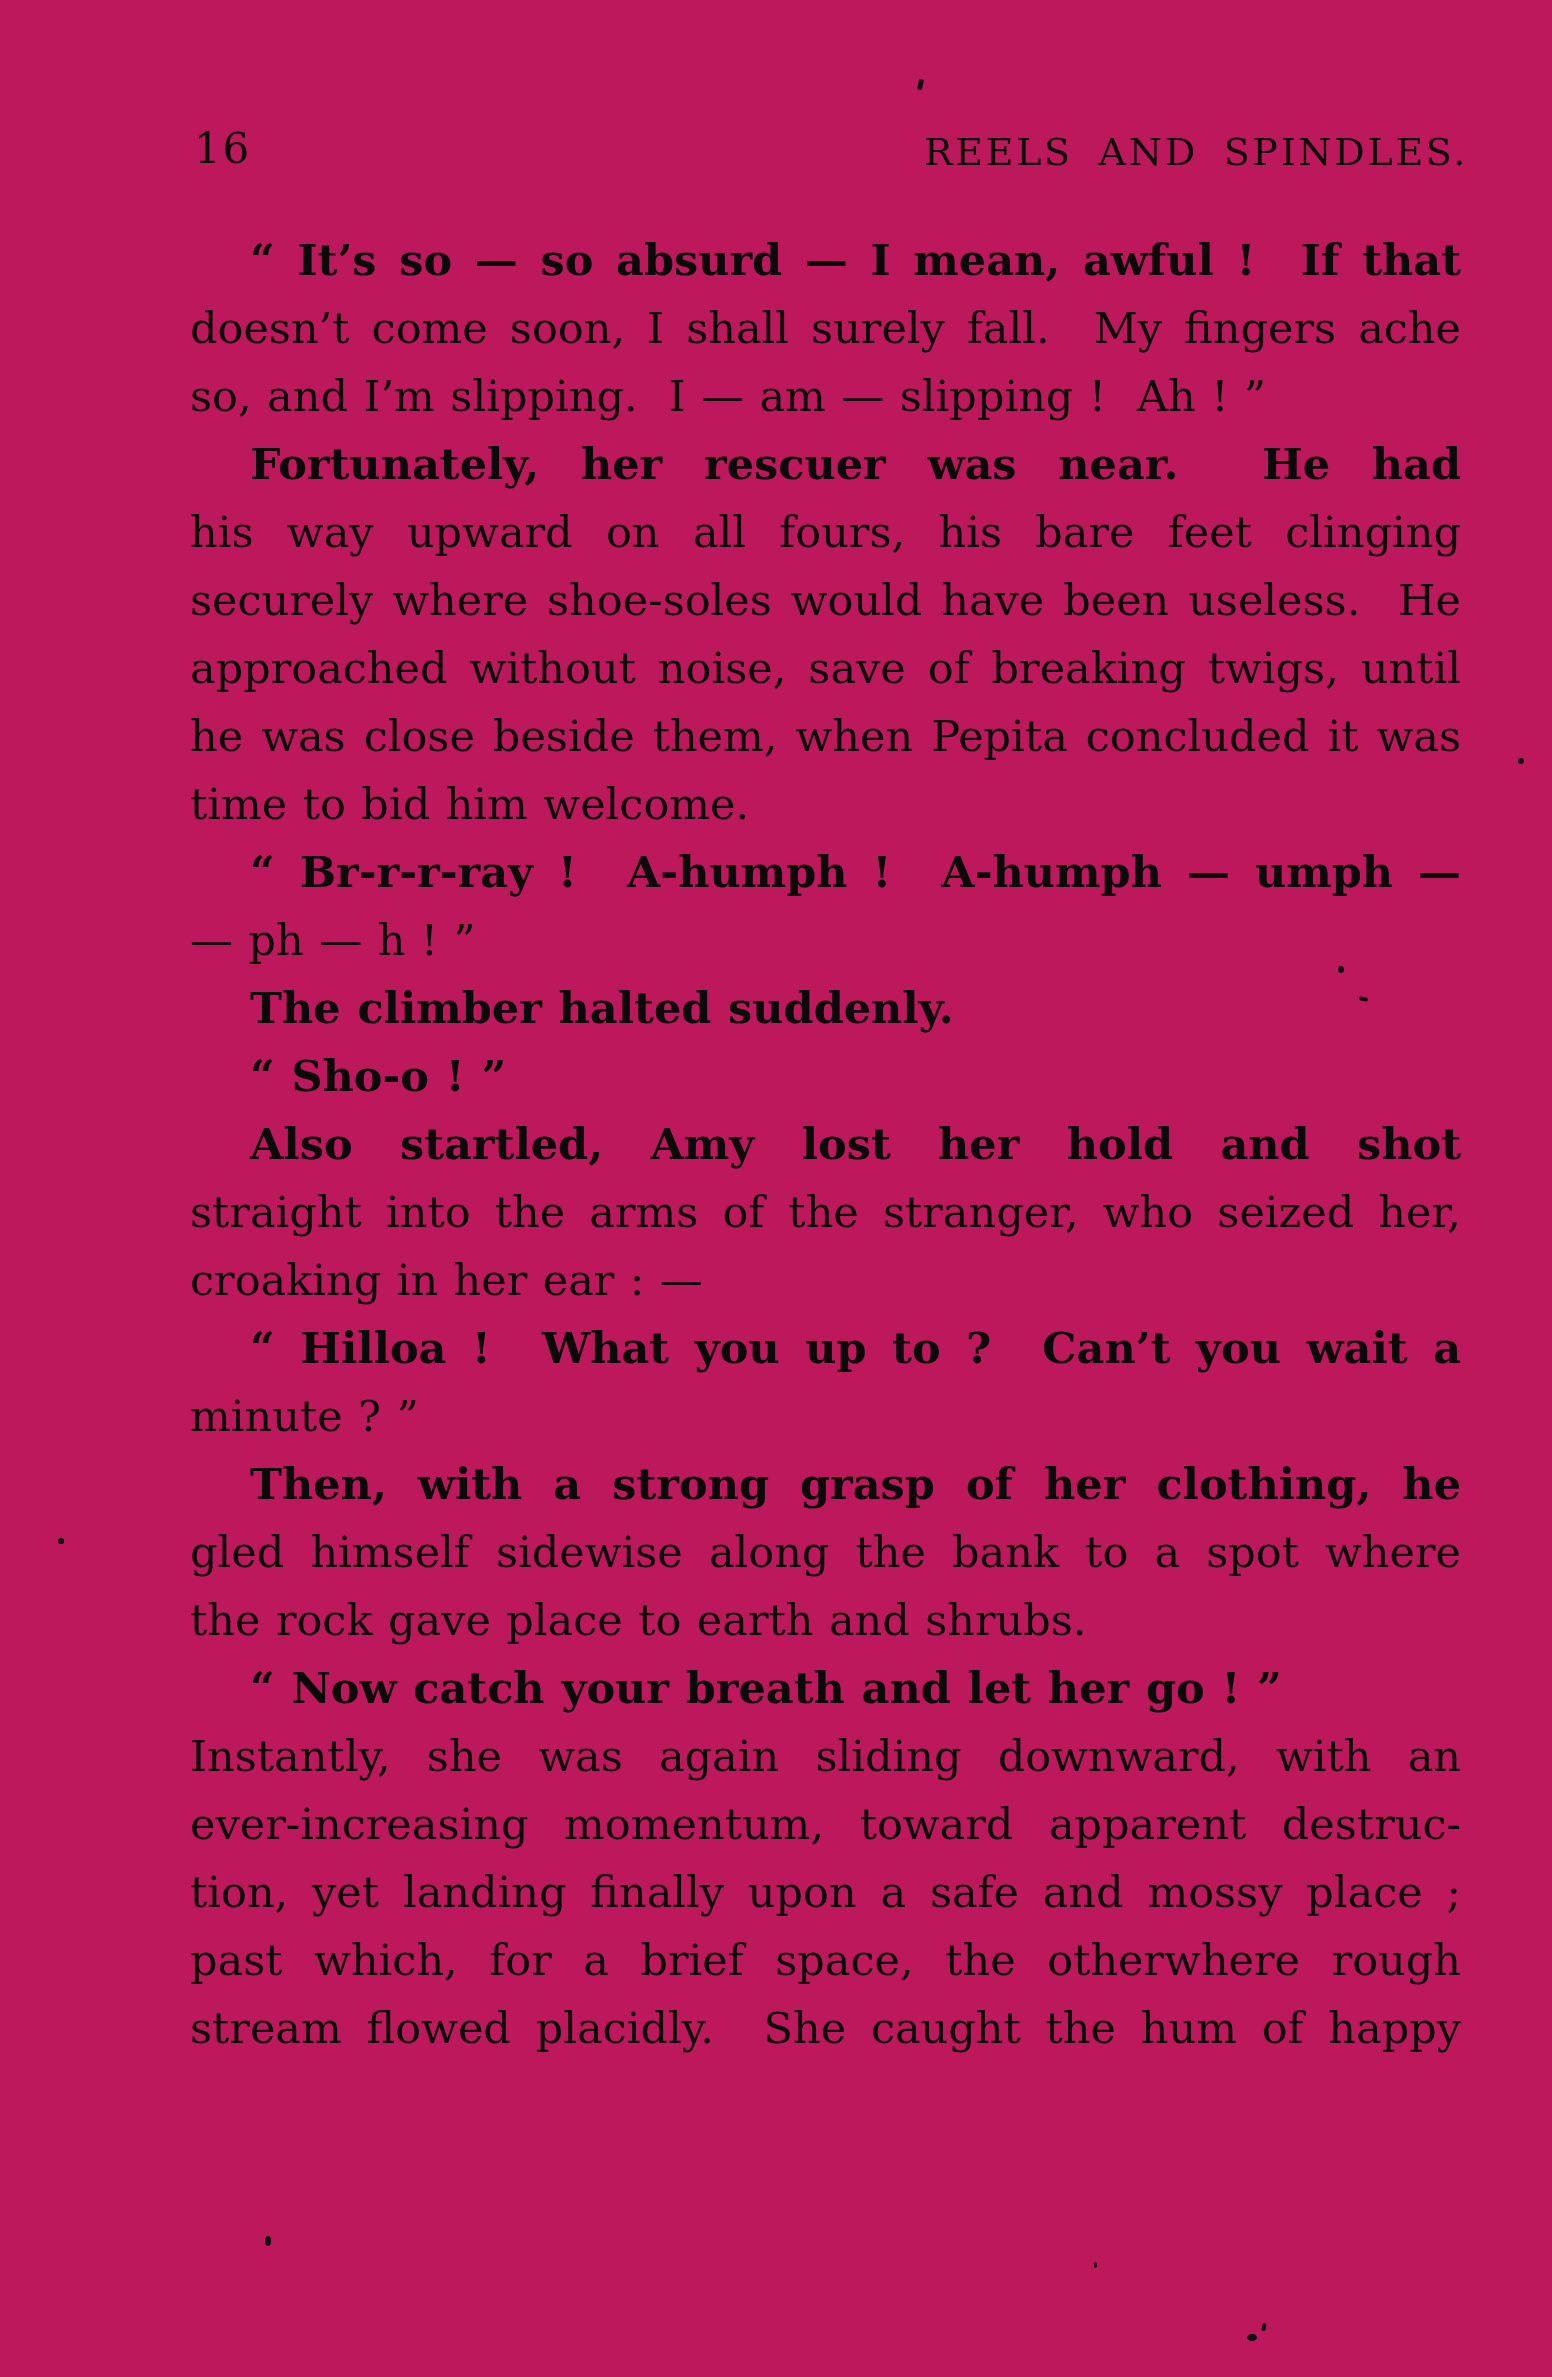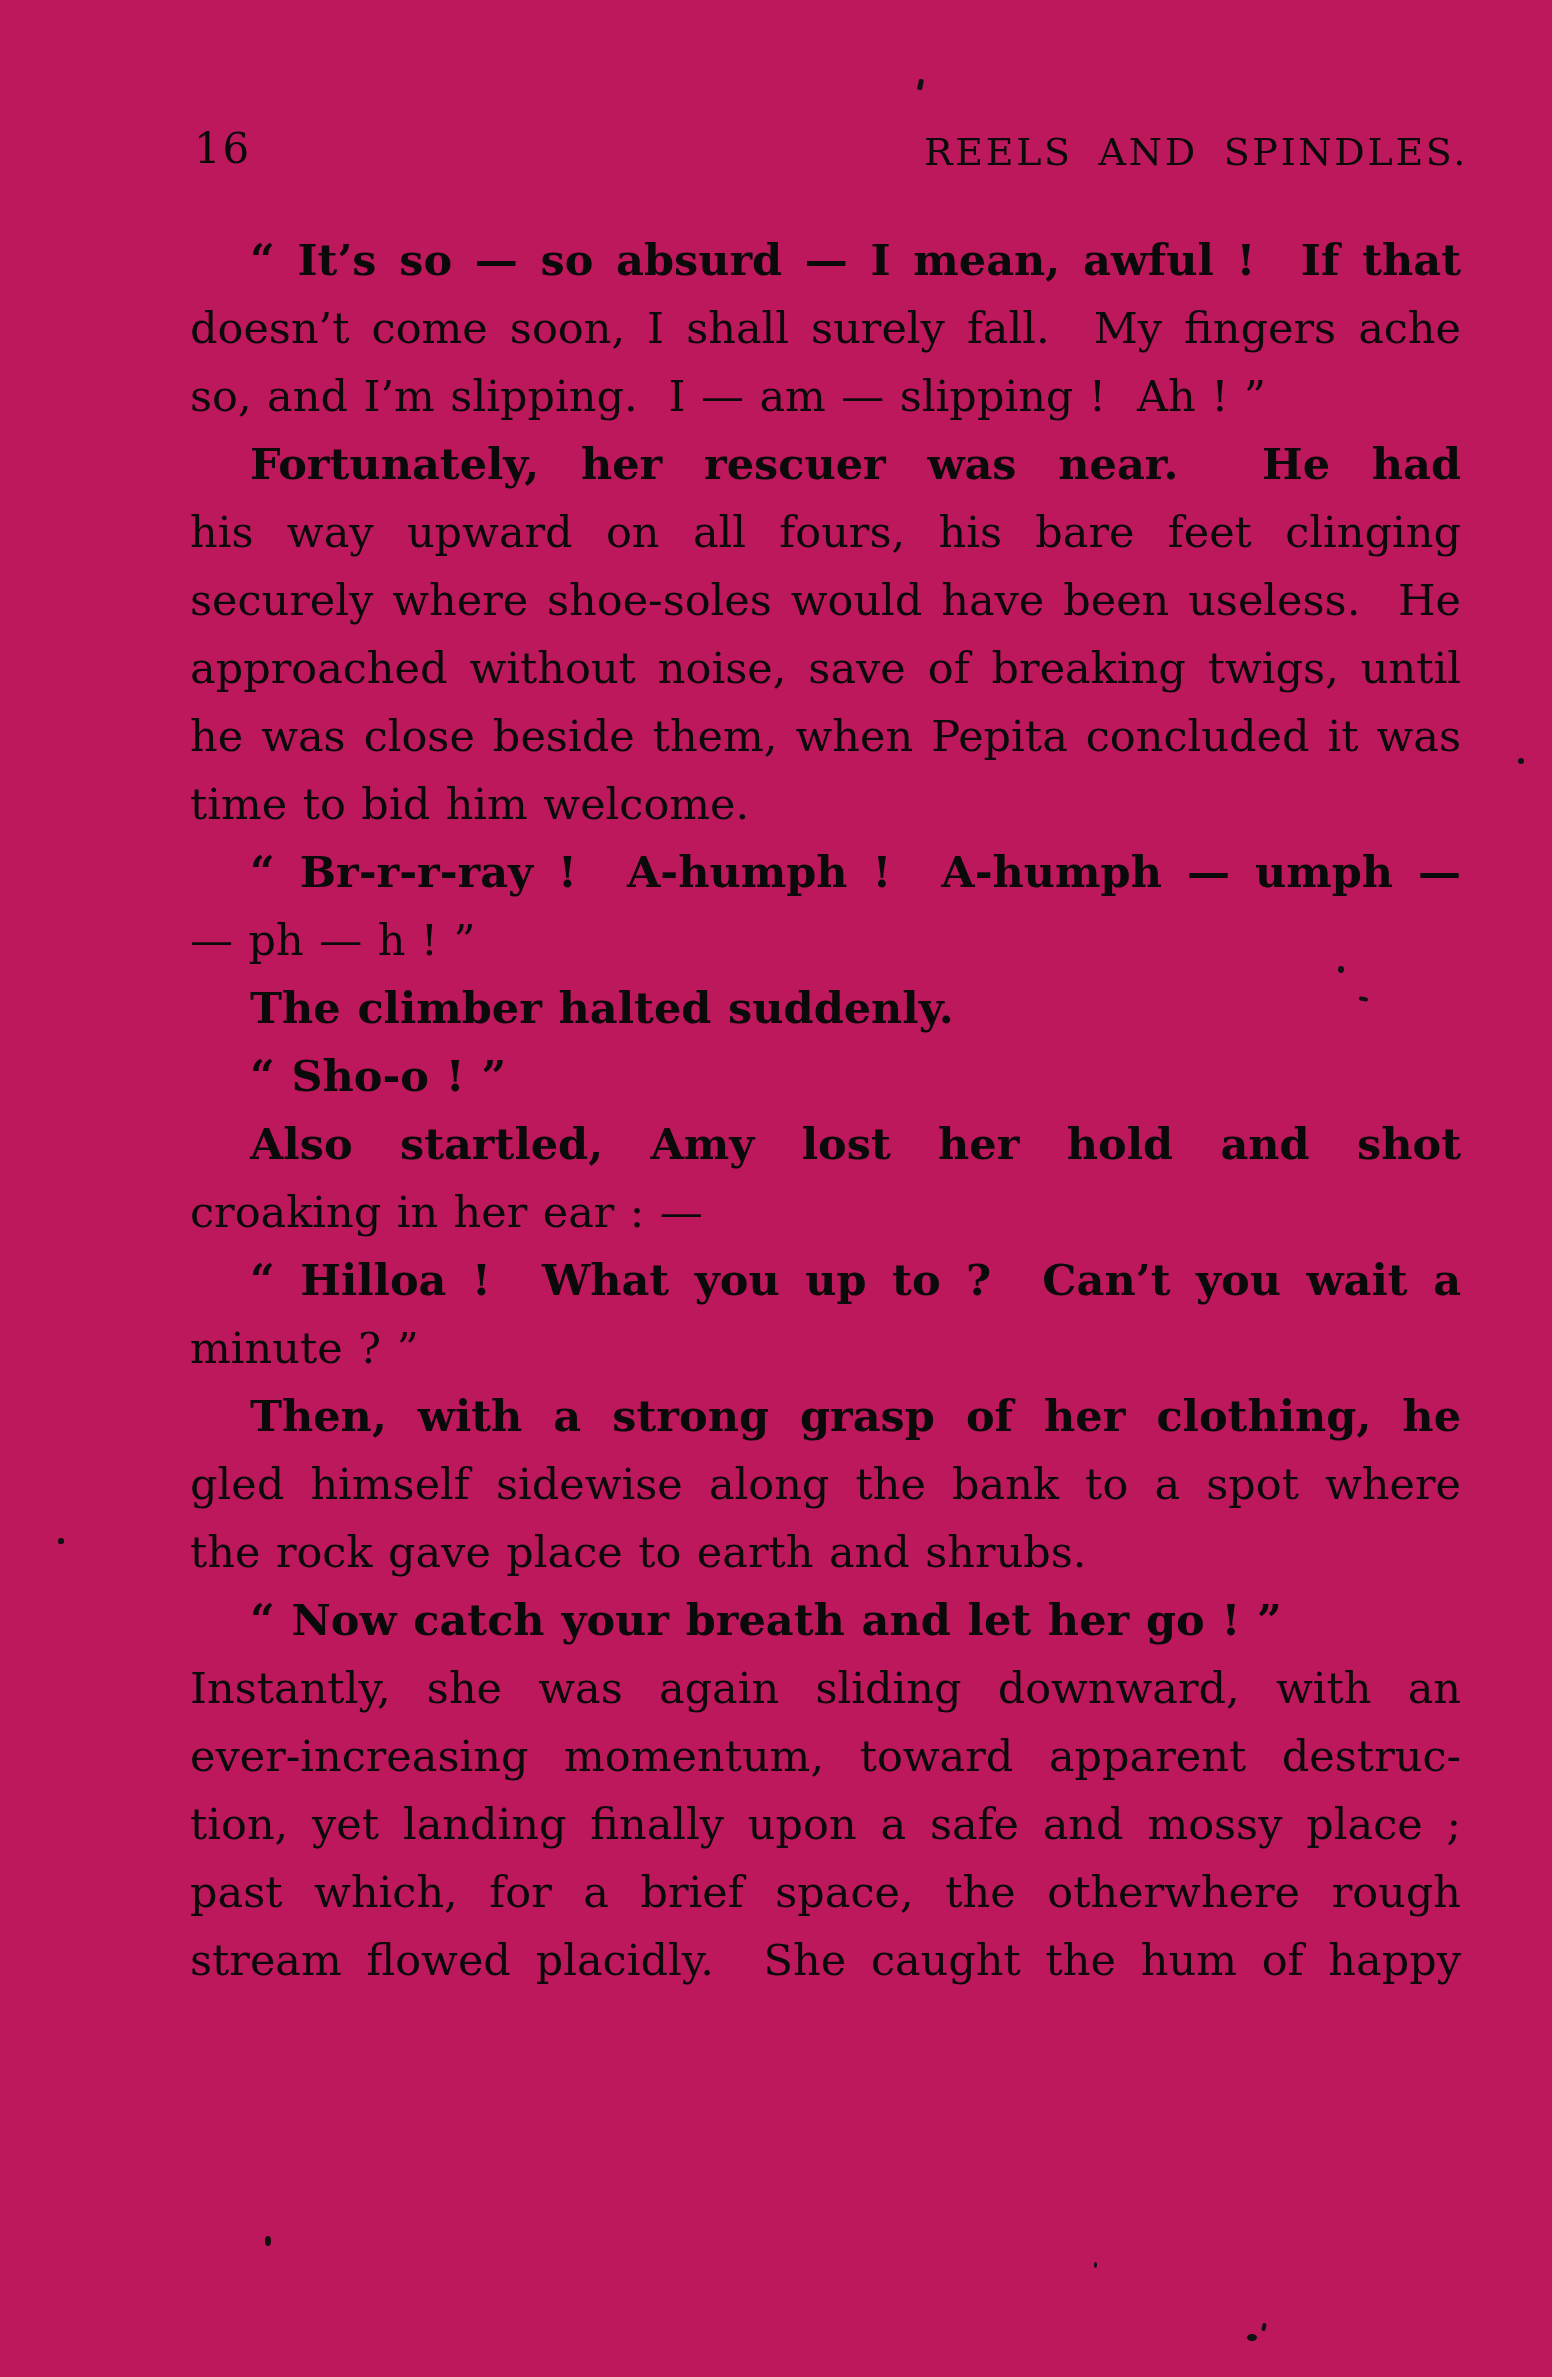--- a/index.html
+++ b/index.html
@@ -85,20 +85,21 @@
     <div class="line j">his way upward on all fours, his bare feet clinging</div>
     <div class="line j">securely where shoe-soles would have been useless.  He</div>
     <div class="line j">approached without noise, save of breaking twigs, until</div>
     <div class="line j">he was close beside them, when Pepita concluded it was</div>
     <div class="line l">time to bid him welcome.</div>
     <div class="line j ind">“ Br-r-r-ray !  A-humph !  A-humph — umph — mph</div>
     <div class="line l">— ph — h ! ”</div>
     <div class="line l ind">The climber halted suddenly.</div>
     <div class="line l ind">“ Sho-o ! ”</div>
     <div class="line j ind">Also startled, Amy lost her hold and shot downward</div>
+    <div class="line j">straight into the arms of the stranger, who seized her,</div>
     <div class="line l">croaking in her ear : —</div>
     <div class="line j ind">“ Hilloa !  What you up to ?  Can’t you wait a</div>
     <div class="line l">minute ? ”</div>
     <div class="line j ind">Then, with a strong grasp of her clothing, he wrig-</div>
     <div class="line j">gled himself sidewise along the bank to a spot where</div>
     <div class="line l">the rock gave place to earth and shrubs.</div>
     <div class="line l ind">“ Now catch your breath and let her go ! ”</div>
     <div class="line j">Instantly, she was again sliding downward, with an</div>
     <div class="line j">ever-increasing momentum, toward apparent destruc-</div>
     <div class="line j">tion, yet landing finally upon a safe and mossy place ;</div>

